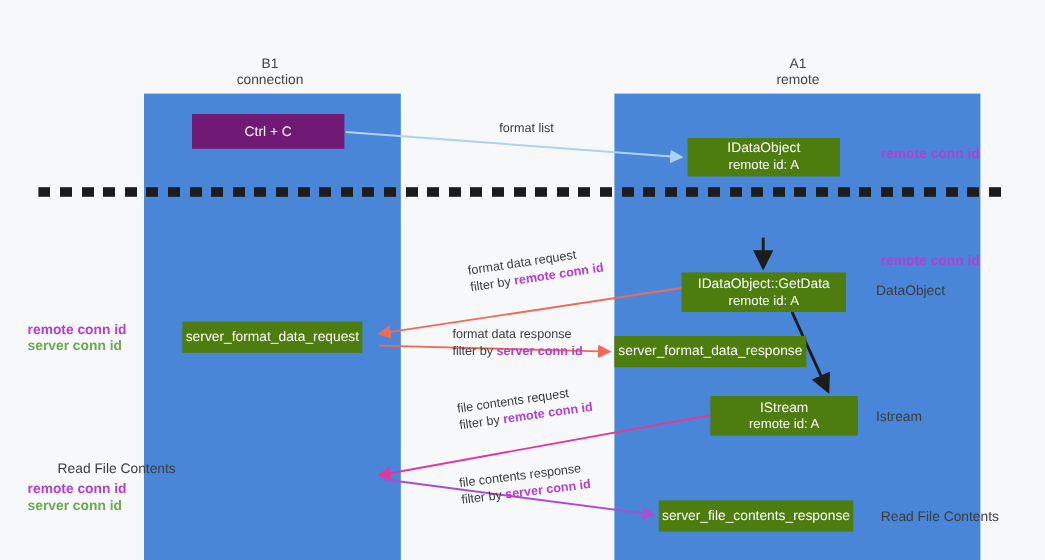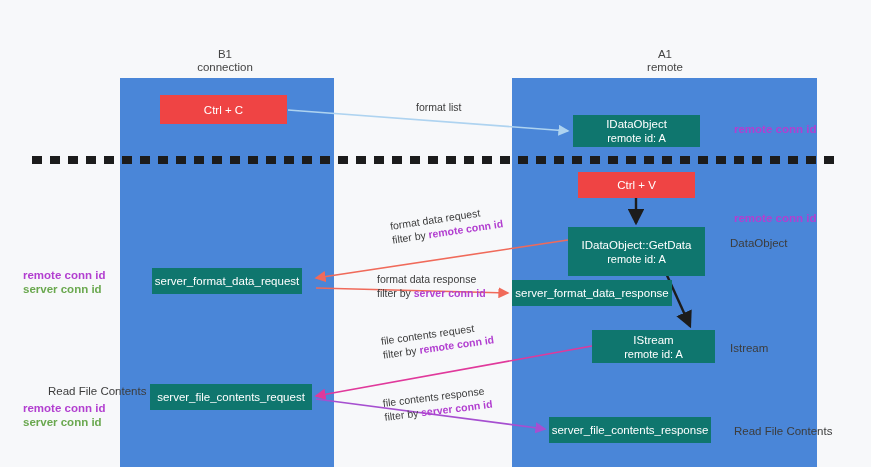--- a/index.html
+++ b/index.html
@@ -31,28 +31,28 @@
   .dashes{
     position:absolute;left:32px;top:156px;width:808px;height:8px;
     background-image:repeating-linear-gradient(to right,#1c1c1c 0 10px,transparent 10px 18px);
   }
 
   .box{
     position:absolute;box-sizing:border-box;
     display:flex;flex-direction:column;align-items:center;justify-content:center;
     color:#ffffff;font-size:11.5px;line-height:14px;text-align:center;
   }
-  .box.green{background:#ef4444;}
-  .box.orange{background:#0f766e;}
+  .box.green{background:#701a75;}
+  .box.orange{background:#4d7c0f;}
   .box .l2{font-size:11px;}
 
   #b-ctrlc{left:160px;top:95px;width:127px;height:29px;}
   #b-idataobject{left:573px;top:115px;width:127px;height:32px;}
   #b-ctrlv{left:578px;top:172px;width:117px;height:26px;}
-  #b-getdata{left:568px;top:227px;width:137px;height:49px;}
+  #b-getdata{left:568px;top:227px;width:137px;height:33px;}
   #b-sfdreq{left:152px;top:268px;width:150px;height:26px;}
   #b-sfdresp{left:512px;top:280px;width:160px;height:26px;}
   #b-istream{left:592px;top:330px;width:123px;height:33px;}
   #b-sfcreq{left:150px;top:384px;width:162px;height:26px;}
   #b-sfcresp{left:549px;top:417px;width:162px;height:26px;}
 
   .side{position:absolute;font-size:11.5px;line-height:14px;}
   .purple{color:#b23fd0;font-weight:bold;}
   .green-t{color:#6aa84f;font-weight:bold;}
   .dark{color:#3c3c3c;}
@@ -136,45 +136,39 @@
 
   <div class="box green" id="b-ctrlc">
     <div>Ctrl + C</div>
   </div>
 
   <div class="box orange" id="b-idataobject">
     <div>IDataObject</div>
     <div class="l2">remote id: A</div>
   </div>
 
-  <div class="box green" id="b-ctrlv">
-    <div>Ctrl + V</div>
-  </div>
 
   <div class="box orange" id="b-getdata">
     <div>IDataObject::GetData</div>
     <div class="l2">remote id: A</div>
   </div>
 
   <div class="box orange" id="b-sfdreq">
     <div>server_format_data_request</div>
   </div>
 
   <div class="box orange" id="b-sfdresp">
     <div>server_format_data_response</div>
   </div>
 
   <div class="box orange" id="b-istream">
     <div>IStream</div>
     <div class="l2">remote id: A</div>
   </div>
 
-  <div class="box orange" id="b-sfcreq">
-    <div>server_file_contents_request</div>
-  </div>
 
   <div class="box orange" id="b-sfcresp">
     <div>server_file_contents_response</div>
   </div>
 
   <div class="alabel" id="lab-formatlist">
     <div>format list</div>
   </div>
 
   <div class="alabel" id="lab-fdreq">

